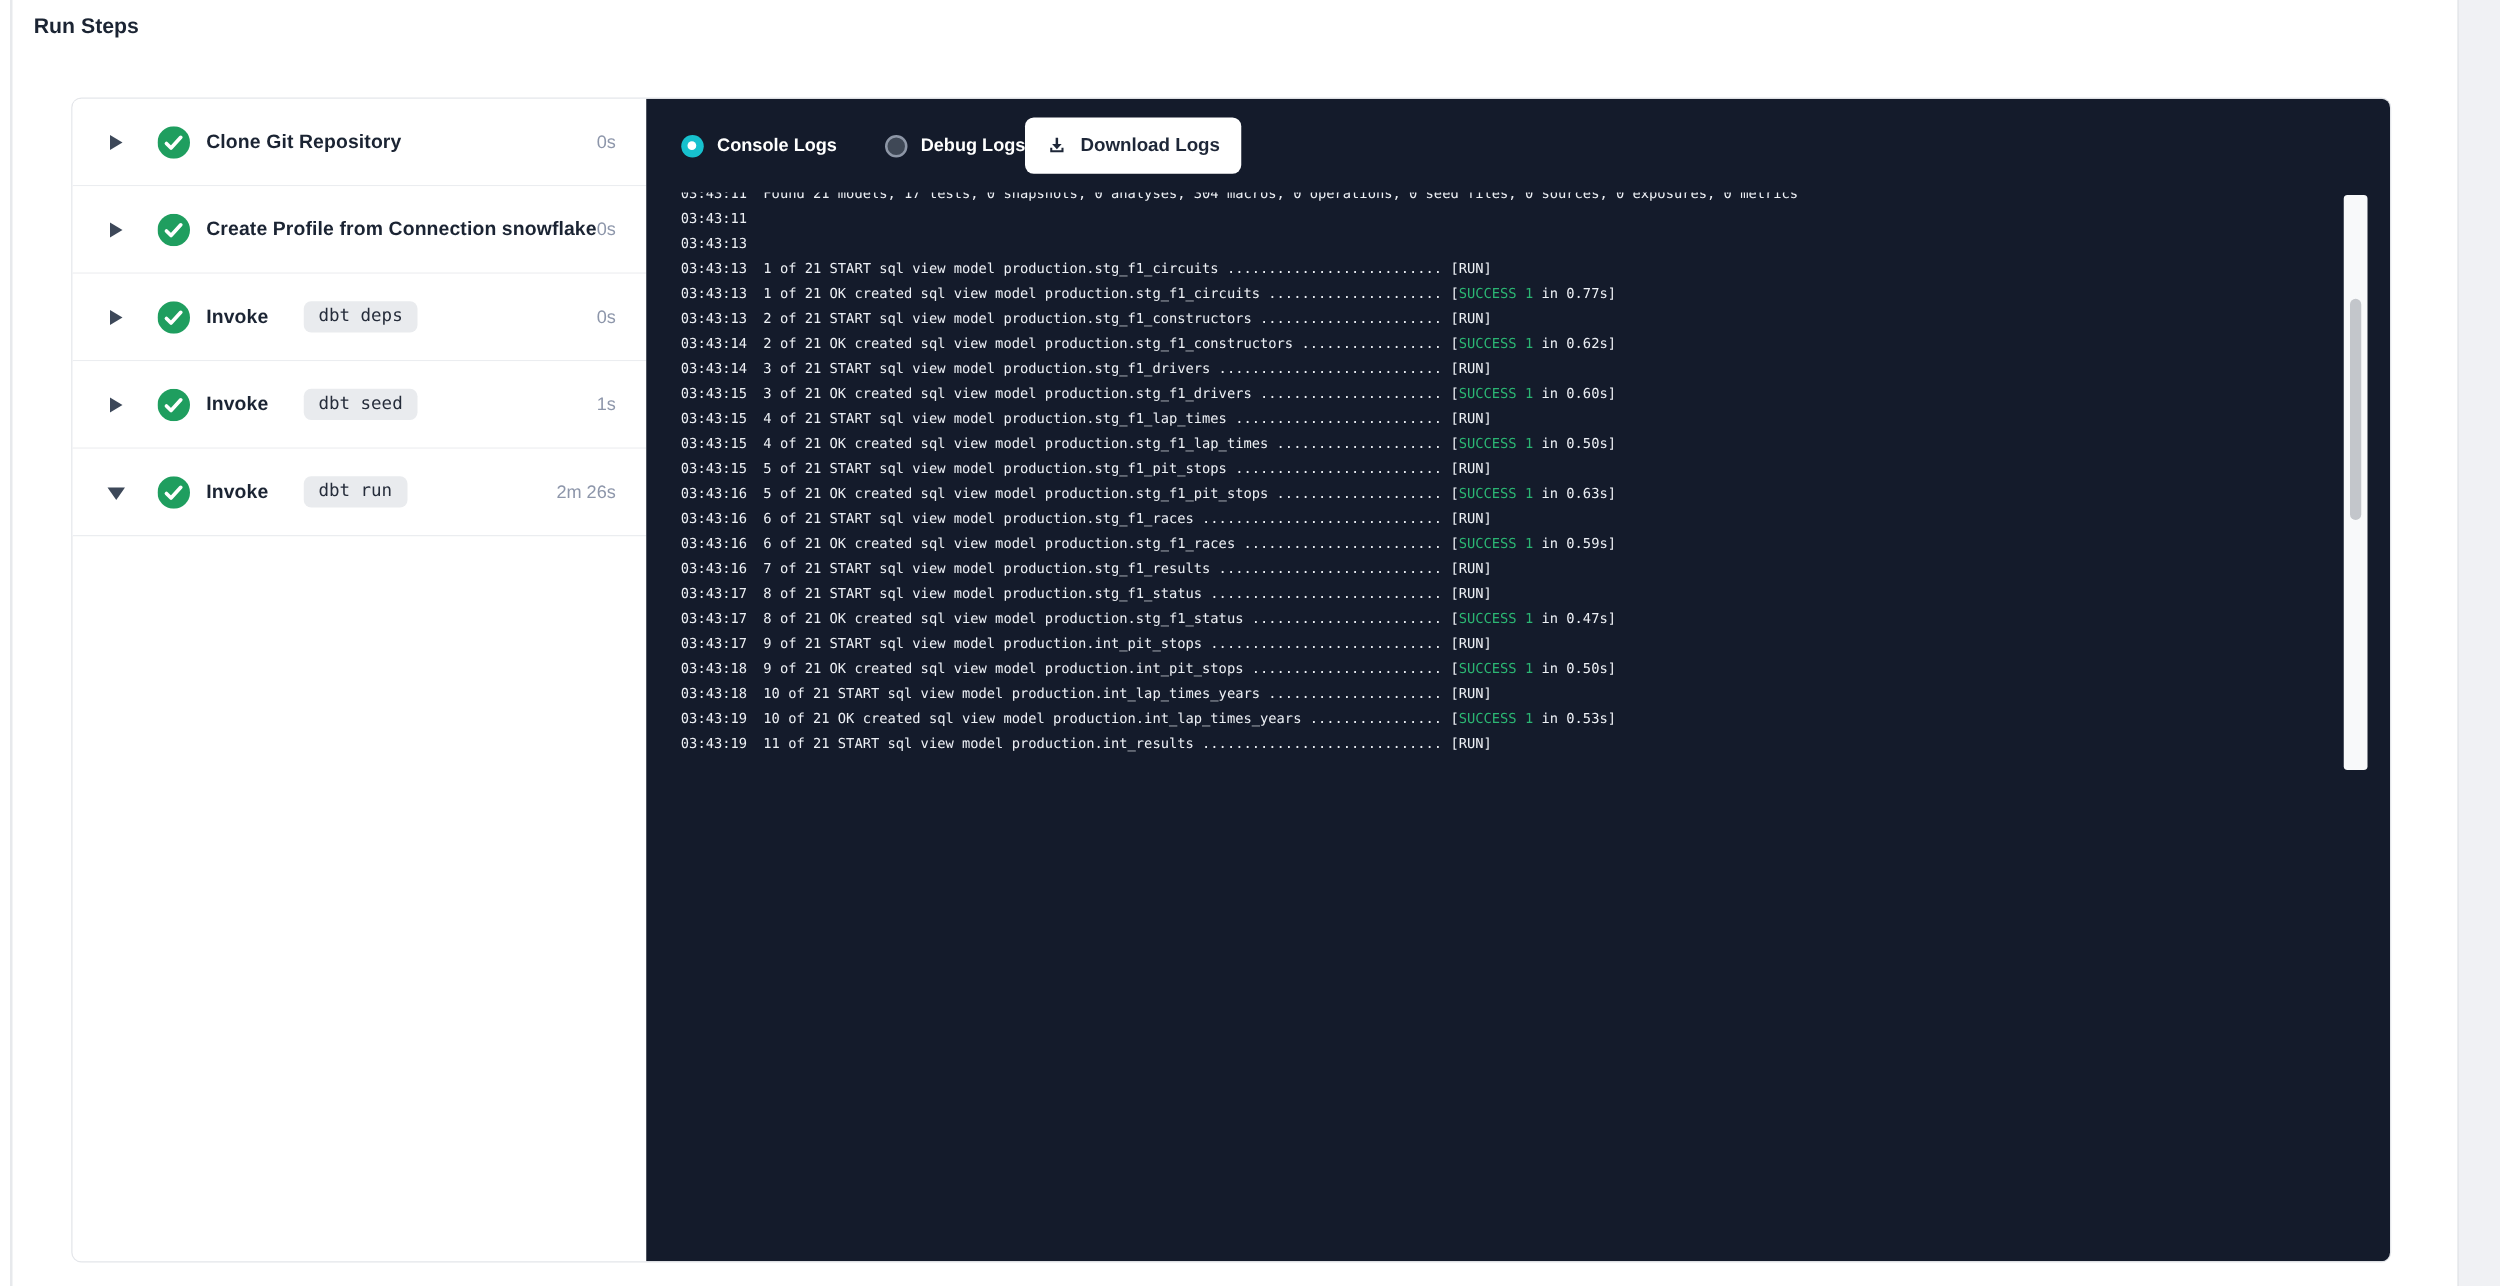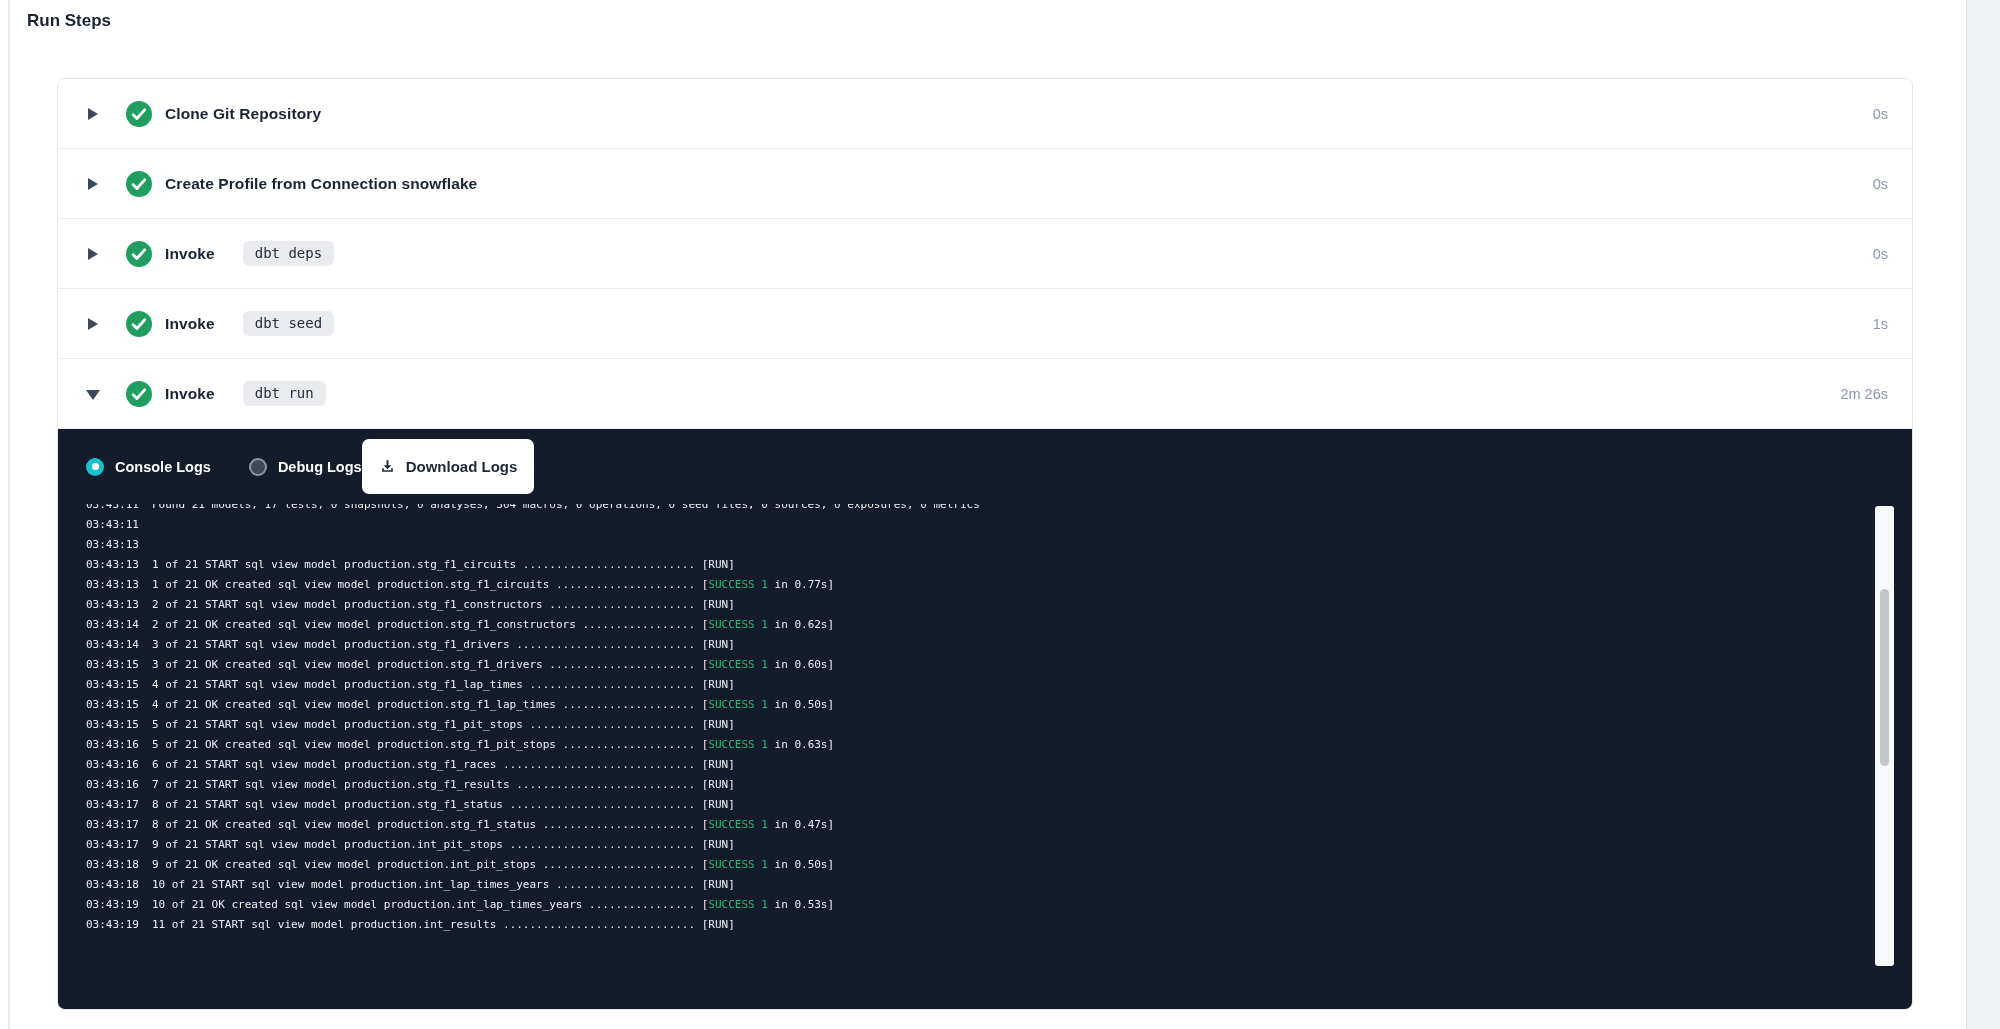--- a/index.html
+++ b/index.html
@@ -15,21 +15,21 @@
   html,body{width:2000px;height:1029px;background:#fff;overflow:hidden;
     font-family:"Liberation Sans",sans-serif;}
   .page{position:relative;width:2000px;height:1029px;background:#fff}
 
   .left-hairline{position:absolute;left:8px;top:0;width:2px;height:100%;background:#e7e9ec}
   .right-gutter{position:absolute;right:0;top:0;width:34px;height:100%;background:#f0f1f4;border-left:1px solid #e1e3e7}
 
   .page-title{position:absolute;left:27px;top:11px;font-size:17px;font-weight:700;color:var(--title-text)}
 
   .card{position:absolute;left:57px;top:78px;width:1856px;height:932px;background:#fff;
-    border:1px solid #e4e6ea;border-radius:8px;display:flex;flex-direction:column;overflow:hidden}
+    border:1px solid #e4e6ea;border-radius:8px;display:flex;flex-direction:row;overflow:hidden}
 
   .step-row{height:70px;flex:none;display:flex;align-items:center;padding:0 24px 0 29px;
     border-bottom:1px solid #ebedf0;cursor:pointer;background:#fff}
 
   .caret{width:12px;height:14px;display:inline-block;position:relative;margin-right:27px;flex:none}
   .caret::after{content:"";position:absolute;left:1px;top:1px;width:0;height:0;
     border-left:10px solid #3d4859;border-top:6px solid transparent;border-bottom:6px solid transparent}
   .caret.expanded::after{left:-1px;top:3px;border-left:7px solid transparent;border-right:7px solid transparent;
     border-top:10px solid #3d4859;border-bottom:none}
 
@@ -45,21 +45,21 @@
 
   .panel-header{display:flex;align-items:center;padding:15px 22px 0 28px;height:60px}
   .radio-group{display:flex;align-items:center;gap:38px}
   .radio-item{display:flex;align-items:center;gap:11px;cursor:pointer}
   .radio{width:18px;height:18px;border-radius:50%;background:#3f4856;border:2px solid #8d96a6;position:relative;flex:none}
   .radio.selected{background:var(--radio-teal);border:none}
   .radio.selected::after{content:"";position:absolute;left:5.5px;top:5.5px;width:7px;height:7px;border-radius:50%;background:#fff}
   .radio-label{color:#ffffff;font-size:14.5px;font-weight:700}
 
   .download-btn{display:flex;align-items:center;gap:10px;background:#ffffff;border:none;border-radius:7px;
-    height:55px;padding:0 17px;font-family:"Liberation Sans",sans-serif;font-size:15px;font-weight:700;
+    height:45px;padding:0 17px;font-family:"Liberation Sans",sans-serif;font-size:15px;font-weight:700;
     color:#1e2738;cursor:pointer}
   .download-btn svg{width:17px;height:17px;display:block}
 
   .log-viewport{margin:15px 60px 0 28px;height:505px;overflow:hidden}
   .log-content{margin-top:-9px}
   .log-line{height:20px;line-height:20px;font-family:"DejaVu Sans Mono",monospace;font-size:11px;
     color:var(--log-text);white-space:pre}
   .ts{margin-right:13px}
   .seg-success{color:var(--success-green)}
 
@@ -169,20 +169,21 @@
             <div class="log-line"><span class="ts">03:43:13</span><span>1 of 21 OK created sql view model production.stg_f1_circuits ..................... [</span><span class="seg-success">SUCCESS 1</span><span> in 0.77s]</span></div>
             <div class="log-line"><span class="ts">03:43:13</span><span>2 of 21 START sql view model production.stg_f1_constructors ...................... [RUN]</span></div>
             <div class="log-line"><span class="ts">03:43:14</span><span>2 of 21 OK created sql view model production.stg_f1_constructors ................. [</span><span class="seg-success">SUCCESS 1</span><span> in 0.62s]</span></div>
             <div class="log-line"><span class="ts">03:43:14</span><span>3 of 21 START sql view model production.stg_f1_drivers ........................... [RUN]</span></div>
             <div class="log-line"><span class="ts">03:43:15</span><span>3 of 21 OK created sql view model production.stg_f1_drivers ...................... [</span><span class="seg-success">SUCCESS 1</span><span> in 0.60s]</span></div>
             <div class="log-line"><span class="ts">03:43:15</span><span>4 of 21 START sql view model production.stg_f1_lap_times ......................... [RUN]</span></div>
             <div class="log-line"><span class="ts">03:43:15</span><span>4 of 21 OK created sql view model production.stg_f1_lap_times .................... [</span><span class="seg-success">SUCCESS 1</span><span> in 0.50s]</span></div>
             <div class="log-line"><span class="ts">03:43:15</span><span>5 of 21 START sql view model production.stg_f1_pit_stops ......................... [RUN]</span></div>
             <div class="log-line"><span class="ts">03:43:16</span><span>5 of 21 OK created sql view model production.stg_f1_pit_stops .................... [</span><span class="seg-success">SUCCESS 1</span><span> in 0.63s]</span></div>
             <div class="log-line"><span class="ts">03:43:16</span><span>6 of 21 START sql view model production.stg_f1_races ............................. [RUN]</span></div>
+            <div class="log-line"><span class="ts">03:43:16</span><span>6 of 21 OK created sql view model production.stg_f1_races ........................ [</span><span class="seg-success">SUCCESS 1</span><span> in 0.59s]</span></div>
             <div class="log-line"><span class="ts">03:43:16</span><span>7 of 21 START sql view model production.stg_f1_results ........................... [RUN]</span></div>
             <div class="log-line"><span class="ts">03:43:17</span><span>8 of 21 START sql view model production.stg_f1_status ............................ [RUN]</span></div>
             <div class="log-line"><span class="ts">03:43:17</span><span>8 of 21 OK created sql view model production.stg_f1_status ....................... [</span><span class="seg-success">SUCCESS 1</span><span> in 0.47s]</span></div>
             <div class="log-line"><span class="ts">03:43:17</span><span>9 of 21 START sql view model production.int_pit_stops ............................ [RUN]</span></div>
             <div class="log-line"><span class="ts">03:43:18</span><span>9 of 21 OK created sql view model production.int_pit_stops ....................... [</span><span class="seg-success">SUCCESS 1</span><span> in 0.50s]</span></div>
             <div class="log-line"><span class="ts">03:43:18</span><span>10 of 21 START sql view model production.int_lap_times_years ..................... [RUN]</span></div>
             <div class="log-line"><span class="ts">03:43:19</span><span>10 of 21 OK created sql view model production.int_lap_times_years ................ [</span><span class="seg-success">SUCCESS 1</span><span> in 0.53s]</span></div>
             <div class="log-line"><span class="ts">03:43:19</span><span>11 of 21 START sql view model production.int_results ............................. [RUN]</span></div>
           </div>
       </div>

